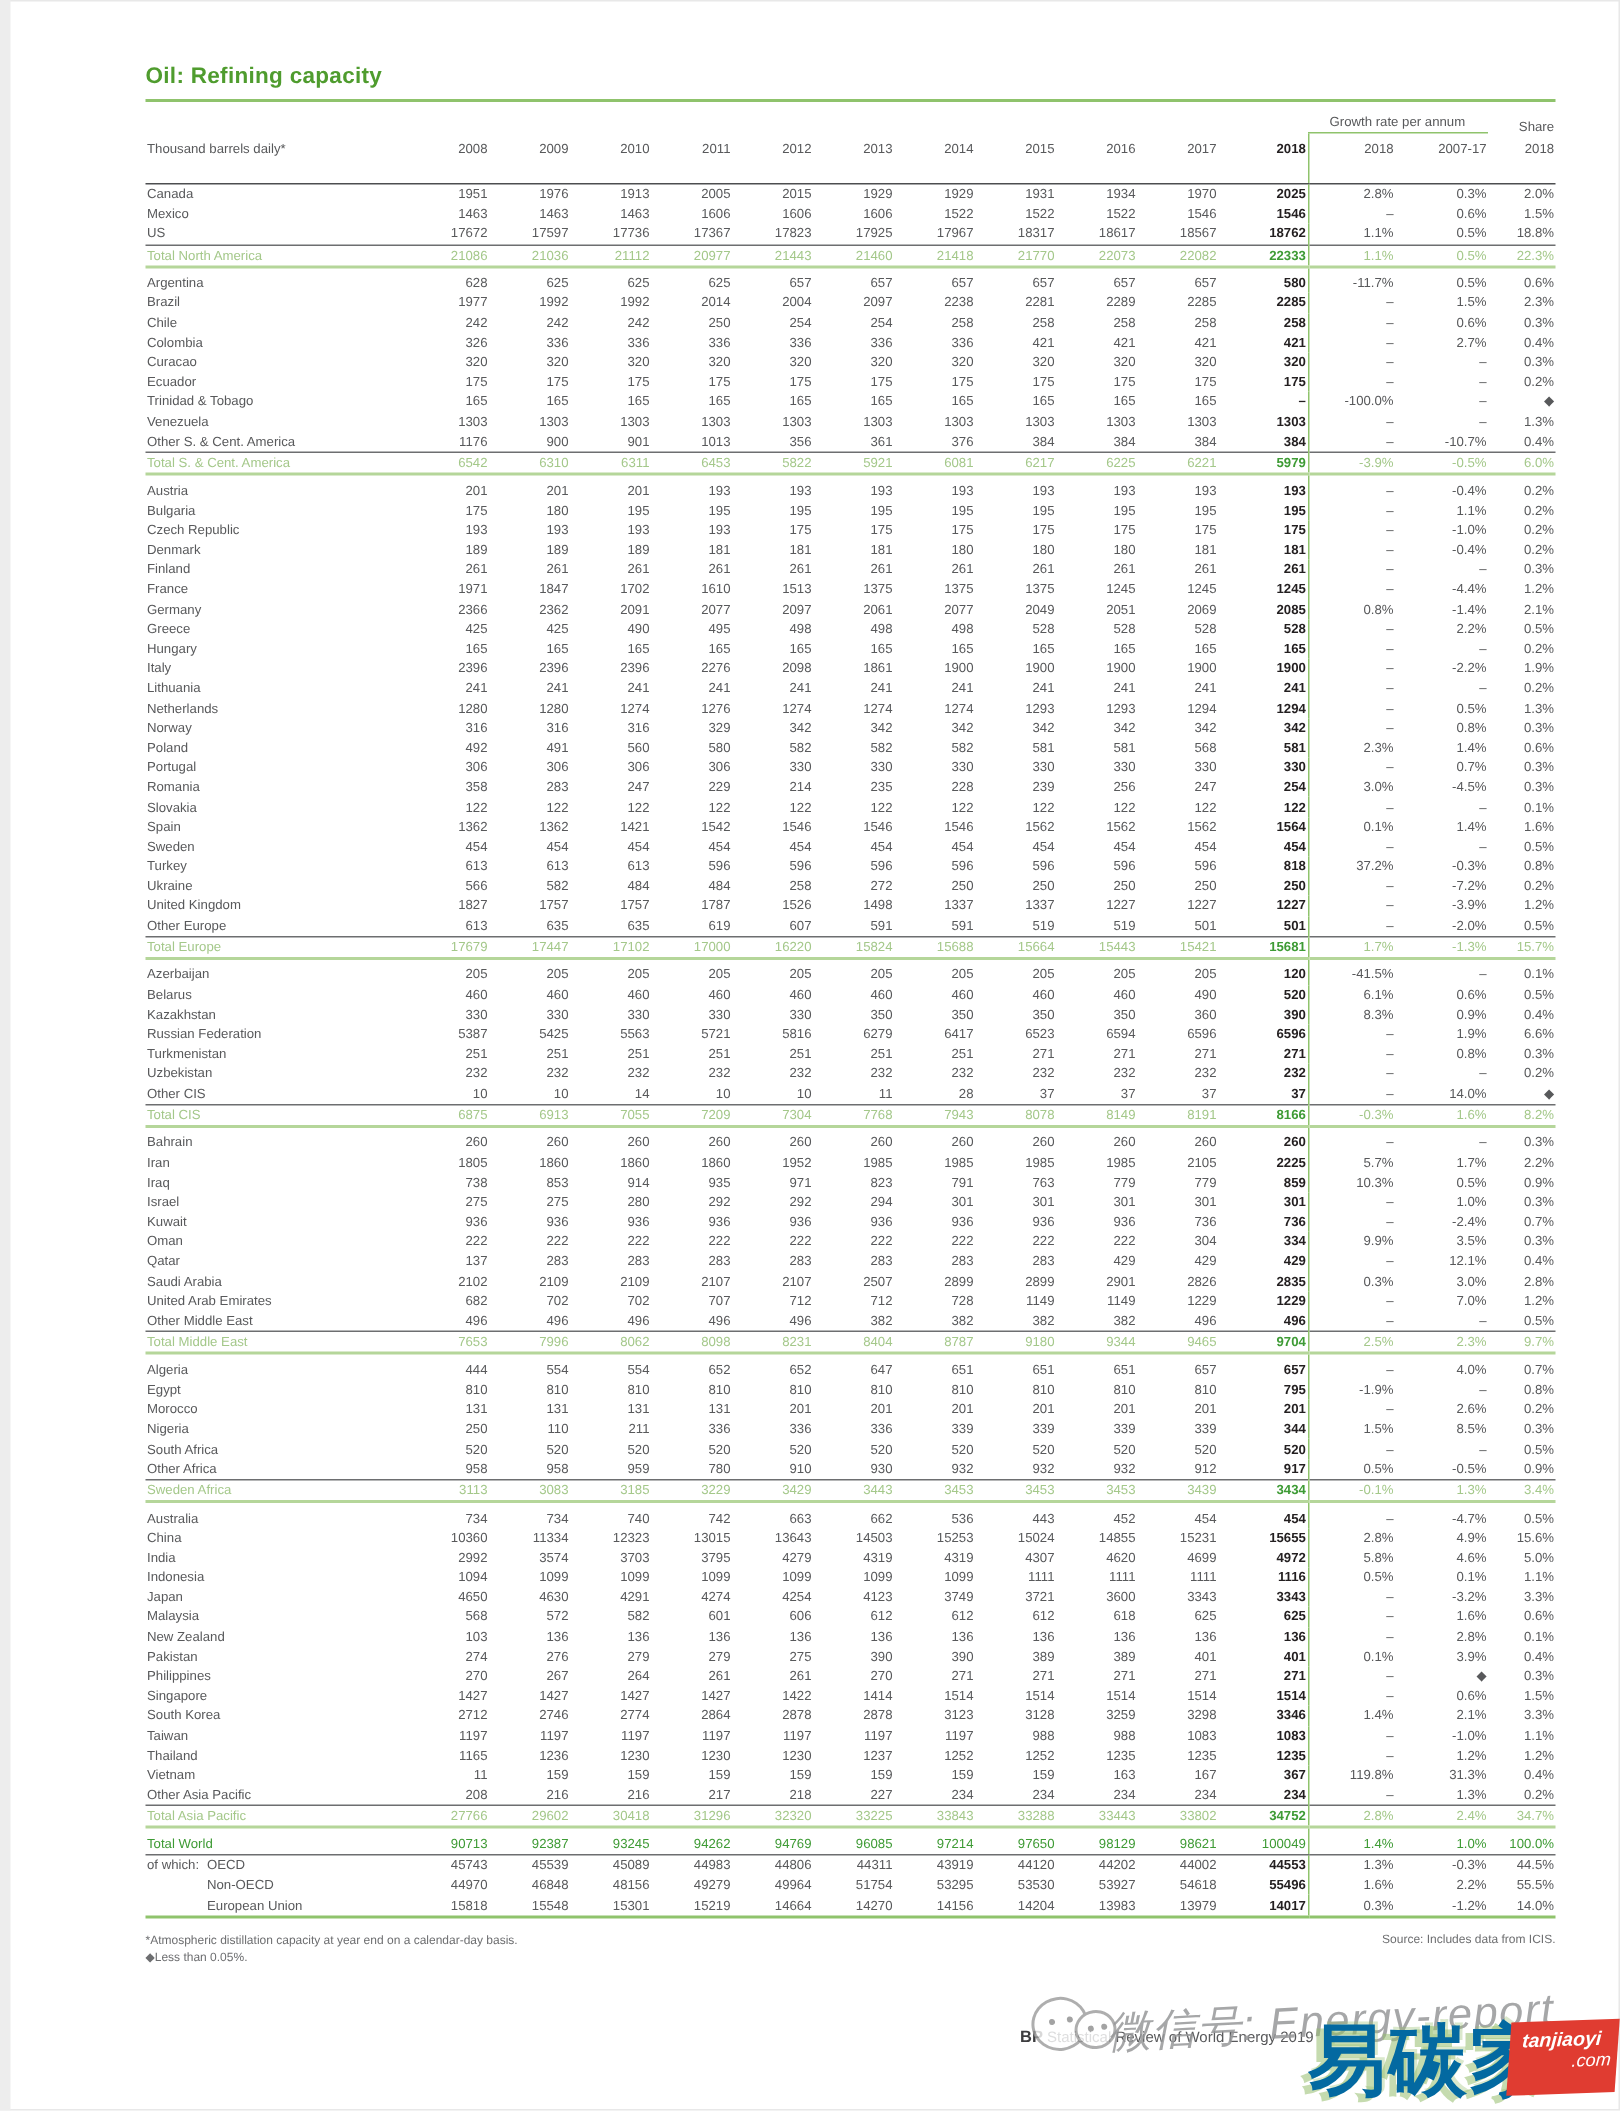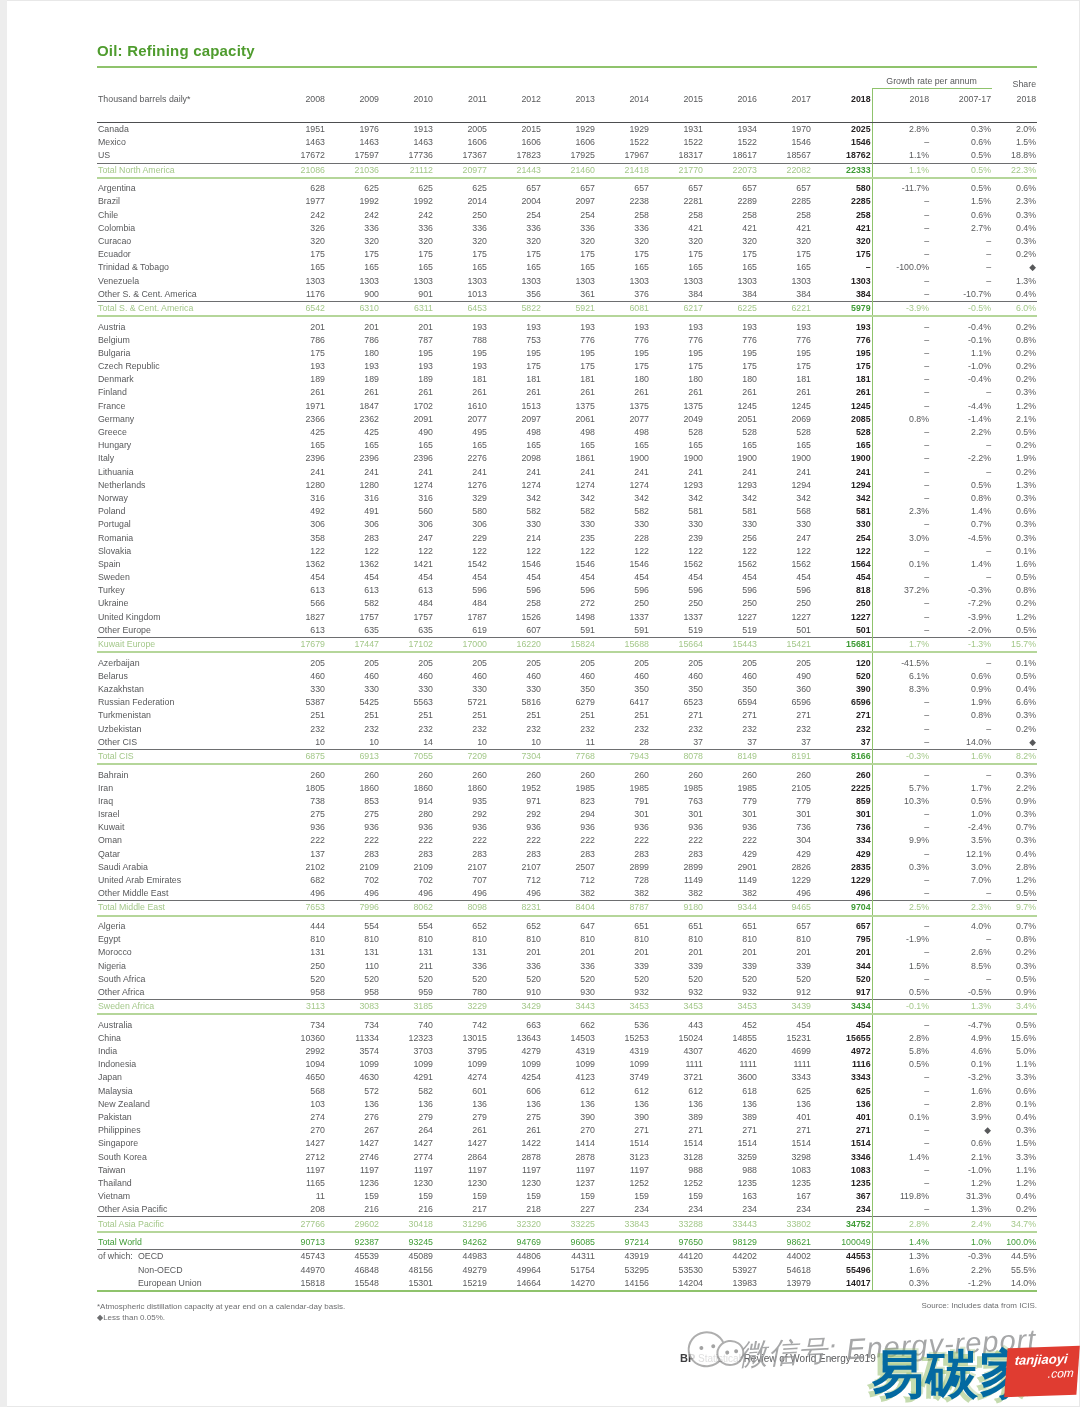--- a/index.html
+++ b/index.html
@@ -365,37 +365,20 @@
             <td>193</td>
             <td>193</td>
             <td>193</td>
             <td>193</td>
             <td class="v18">193</td>
             <td class="gcol">–</td>
             <td class="gcol">-0.4%</td>
             <td class="scol">0.2%</td>
           </tr>
           <tr>
-            <td class="lbl"><span>Belgium</span></td>
-            <td>786</td>
-            <td>786</td>
-            <td>787</td>
-            <td>788</td>
-            <td>753</td>
-            <td>776</td>
-            <td>776</td>
-            <td>776</td>
-            <td>776</td>
-            <td>776</td>
-            <td class="v18">776</td>
-            <td class="gcol">–</td>
-            <td class="gcol">-0.1%</td>
-            <td class="scol">0.8%</td>
-          </tr>
-          <tr>
             <td class="lbl"><span>Bulgaria</span></td>
             <td>175</td>
             <td>180</td>
             <td>195</td>
             <td>195</td>
             <td>195</td>
             <td>195</td>
             <td>195</td>
             <td>195</td>
             <td>195</td>
@@ -756,21 +739,21 @@
             <td>591</td>
             <td>519</td>
             <td>519</td>
             <td>501</td>
             <td class="v18">501</td>
             <td class="gcol">–</td>
             <td class="gcol">-2.0%</td>
             <td class="scol">0.5%</td>
           </tr>
           <tr class="total">
-            <td class="lbl"><span>Kuwait Europe</span></td>
+            <td class="lbl"><span>Total Europe</span></td>
             <td>17679</td>
             <td>17447</td>
             <td>17102</td>
             <td>17000</td>
             <td>16220</td>
             <td>15824</td>
             <td>15688</td>
             <td>15664</td>
             <td>15443</td>
             <td>15421</td>

